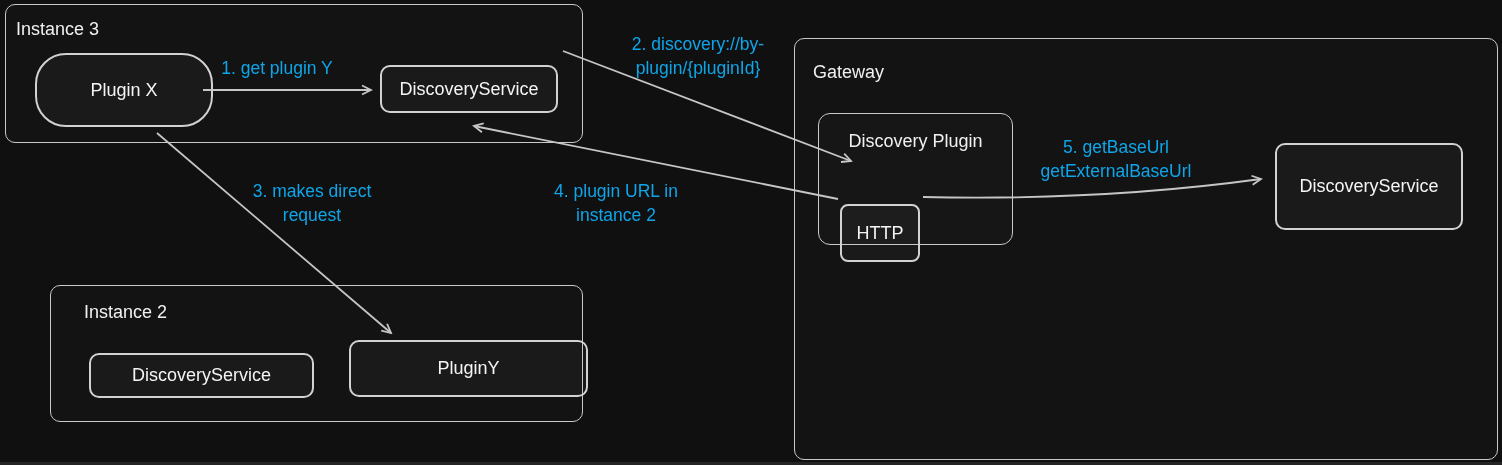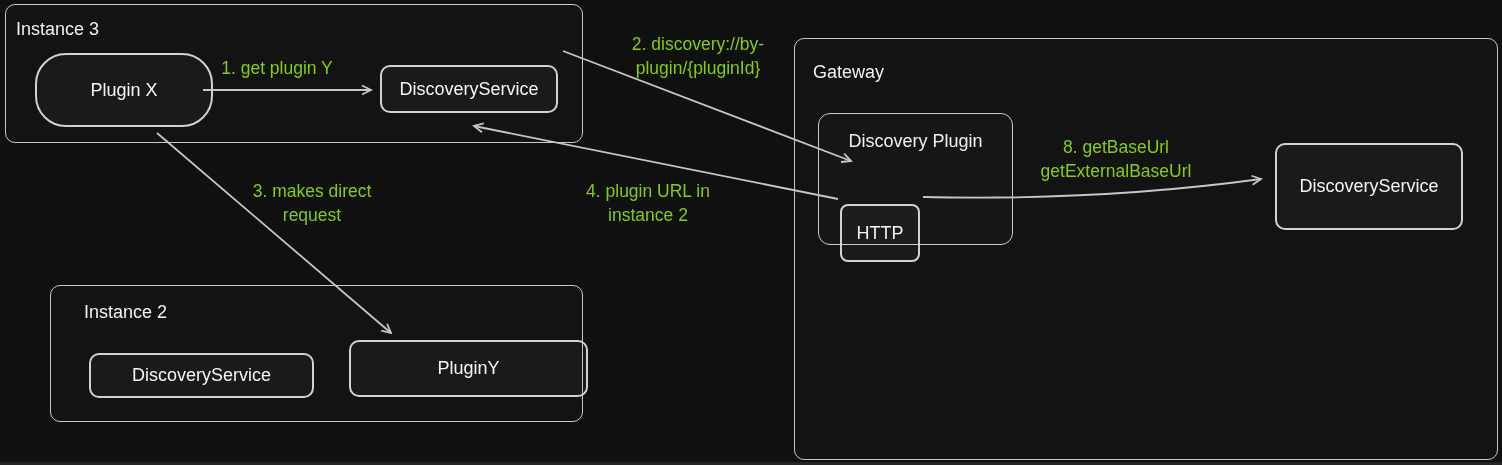--- a/index.html
+++ b/index.html
@@ -39,21 +39,21 @@
     color: #f4f4f4;
     white-space: nowrap;
   }
   .edge-label {
     position: absolute;
     transform: translateX(-50%);
     text-align: center;
     white-space: pre-line;
     font-size: 17.5px;
     line-height: 24px;
-    color: #84cc16;
+    color: #0ea5e9;
   }
   svg.edges {
     position: absolute;
     left: 0; top: 0;
     width: 1502px; height: 465px;
     pointer-events: none;
   }
   svg.edges path { stroke: #c6c6c6; stroke-width: 1.8; fill: none; }
   .bottom-edge {
     position: absolute;
@@ -106,23 +106,23 @@
     <path d="M923,197 Q1100,201 1261,179" marker-end="url(#arrow)"></path>
     <path d="M838,199 L474,126" marker-end="url(#arrow)"></path>
     <path d="M157,133 L391,333" marker-end="url(#arrow)"></path>
   </svg>
 
   <div class="edge-label" style="left:277px; top:56px;">1. get plugin Y</div>
 
   <div class="edge-label" style="left:698px; top:32px;">2. discovery://by-
 plugin/{pluginId}</div>
 
-  <div class="edge-label" style="left:1116px; top:135px;">8. getBaseUrl
+  <div class="edge-label" style="left:1116px; top:135px;">5. getBaseUrl
 getExternalBaseUrl</div>
 
-  <div class="edge-label" style="left:648px; top:179px;">4. plugin URL in
+  <div class="edge-label" style="left:616px; top:179px;">4. plugin URL in
 instance 2</div>
 
   <div class="edge-label" style="left:312px; top:179px;">3. makes direct
 request</div>
 
   <div class="bottom-edge"></div>
 </div>
 
 </body></html>

